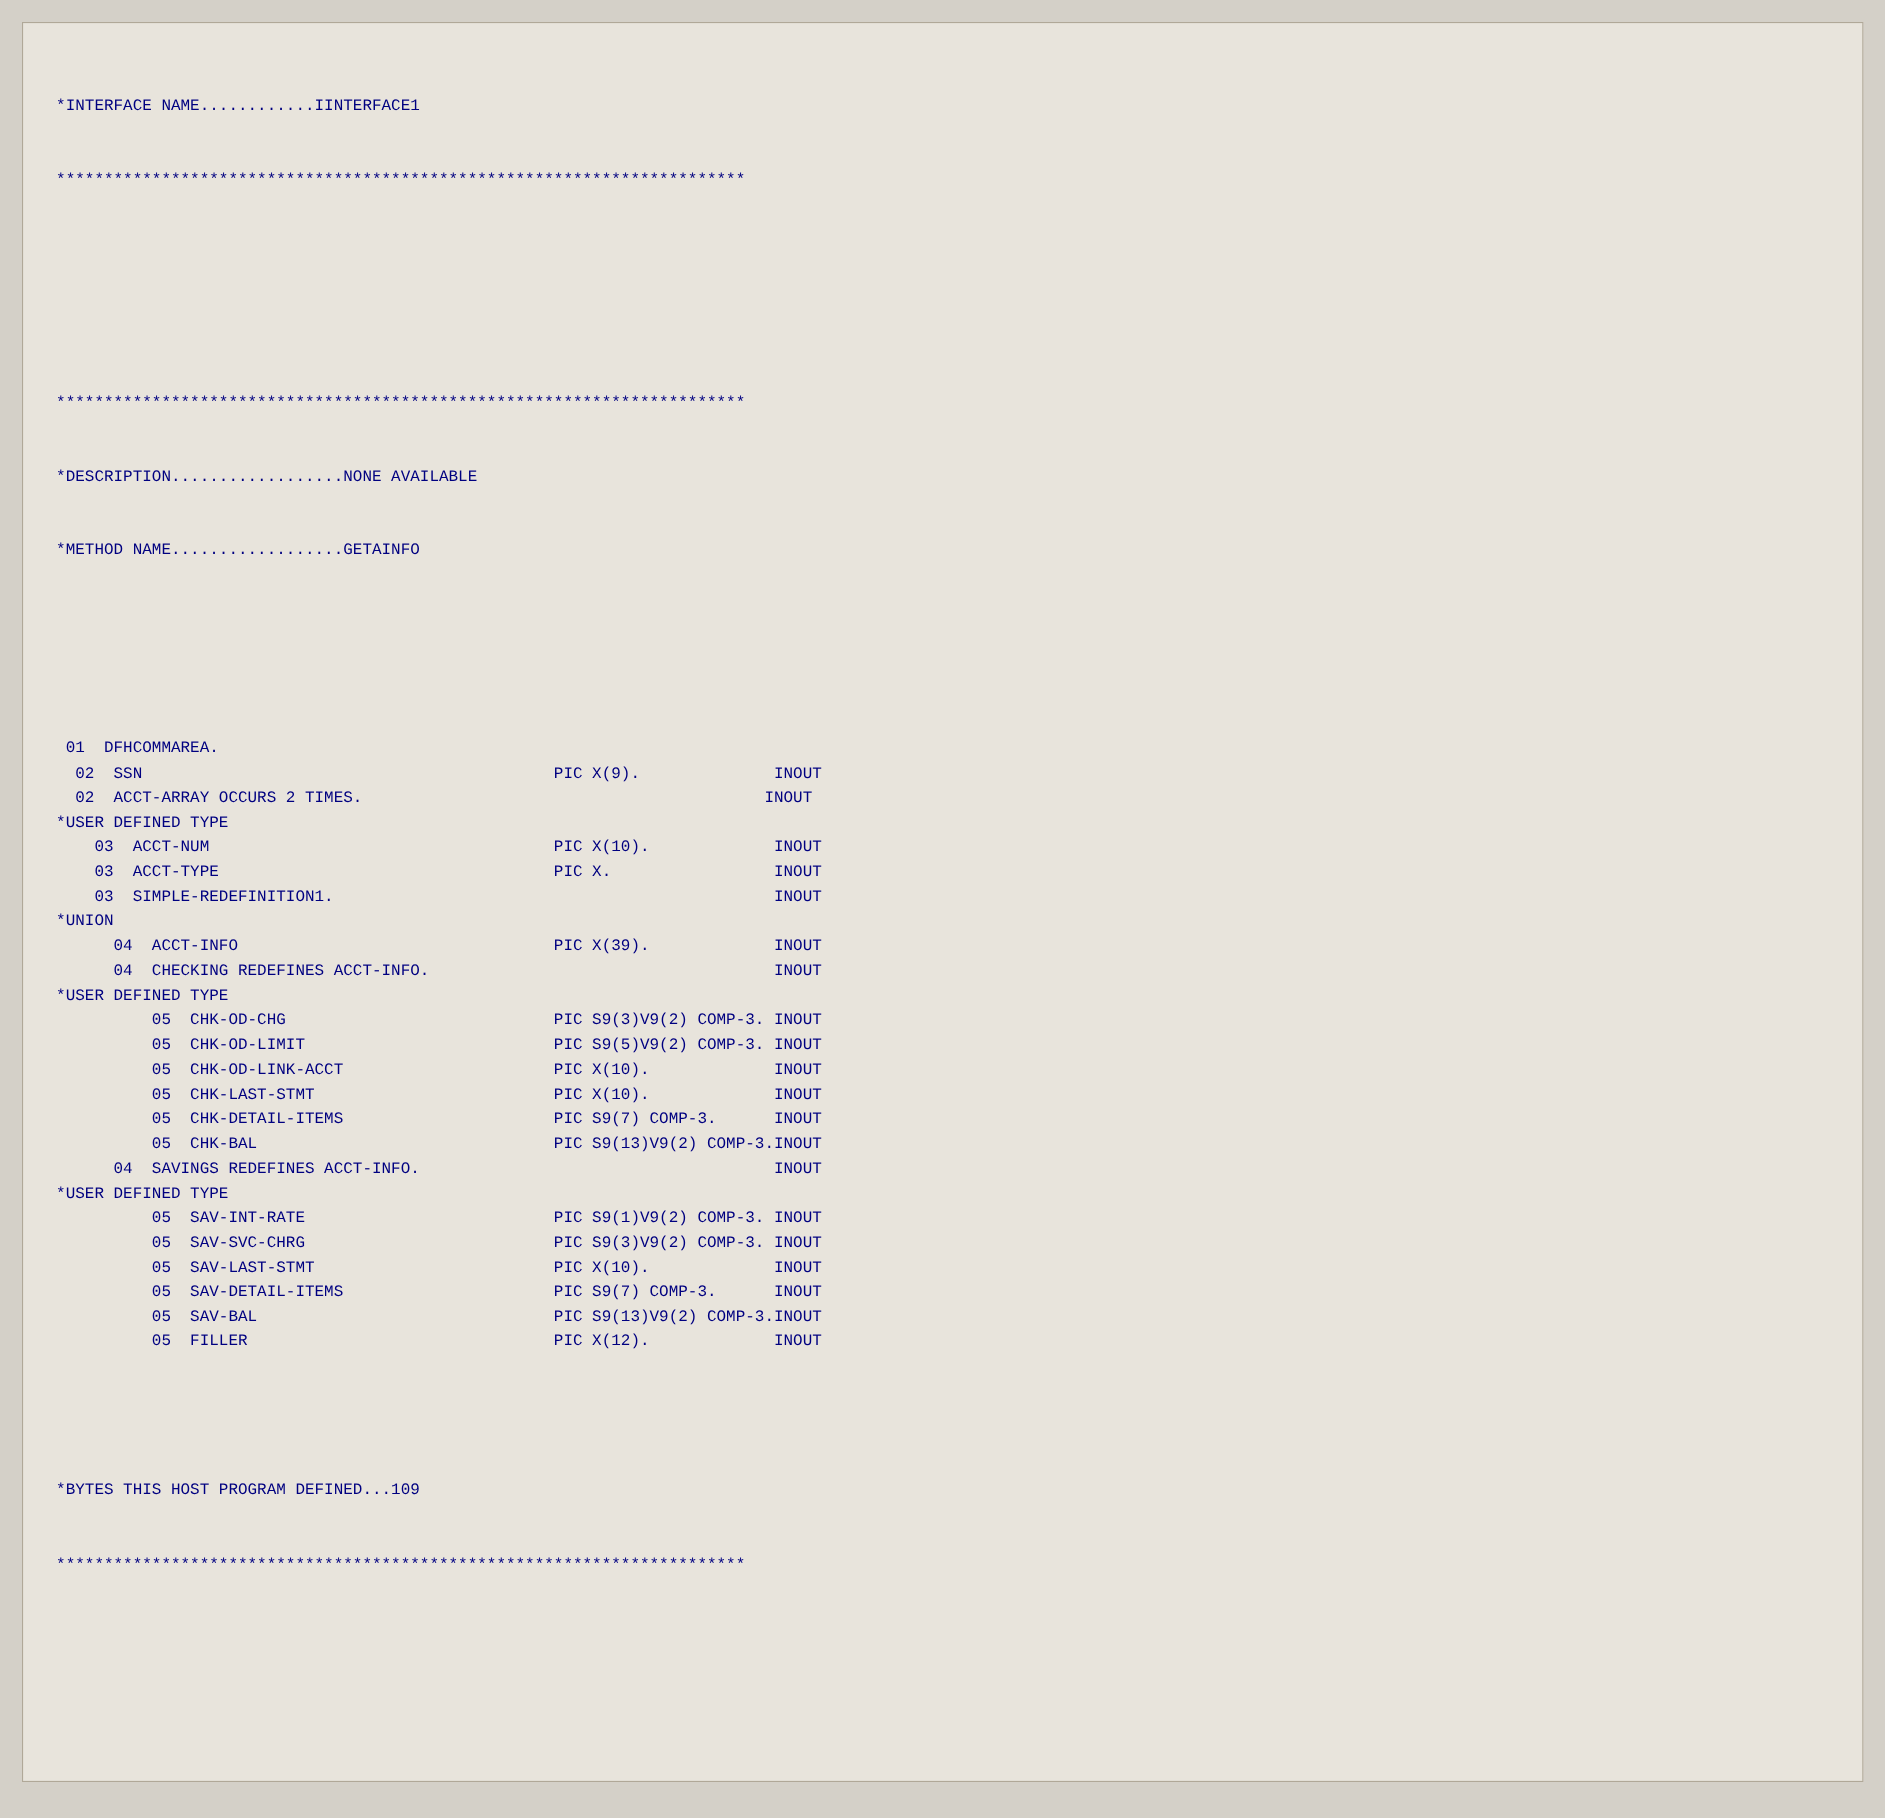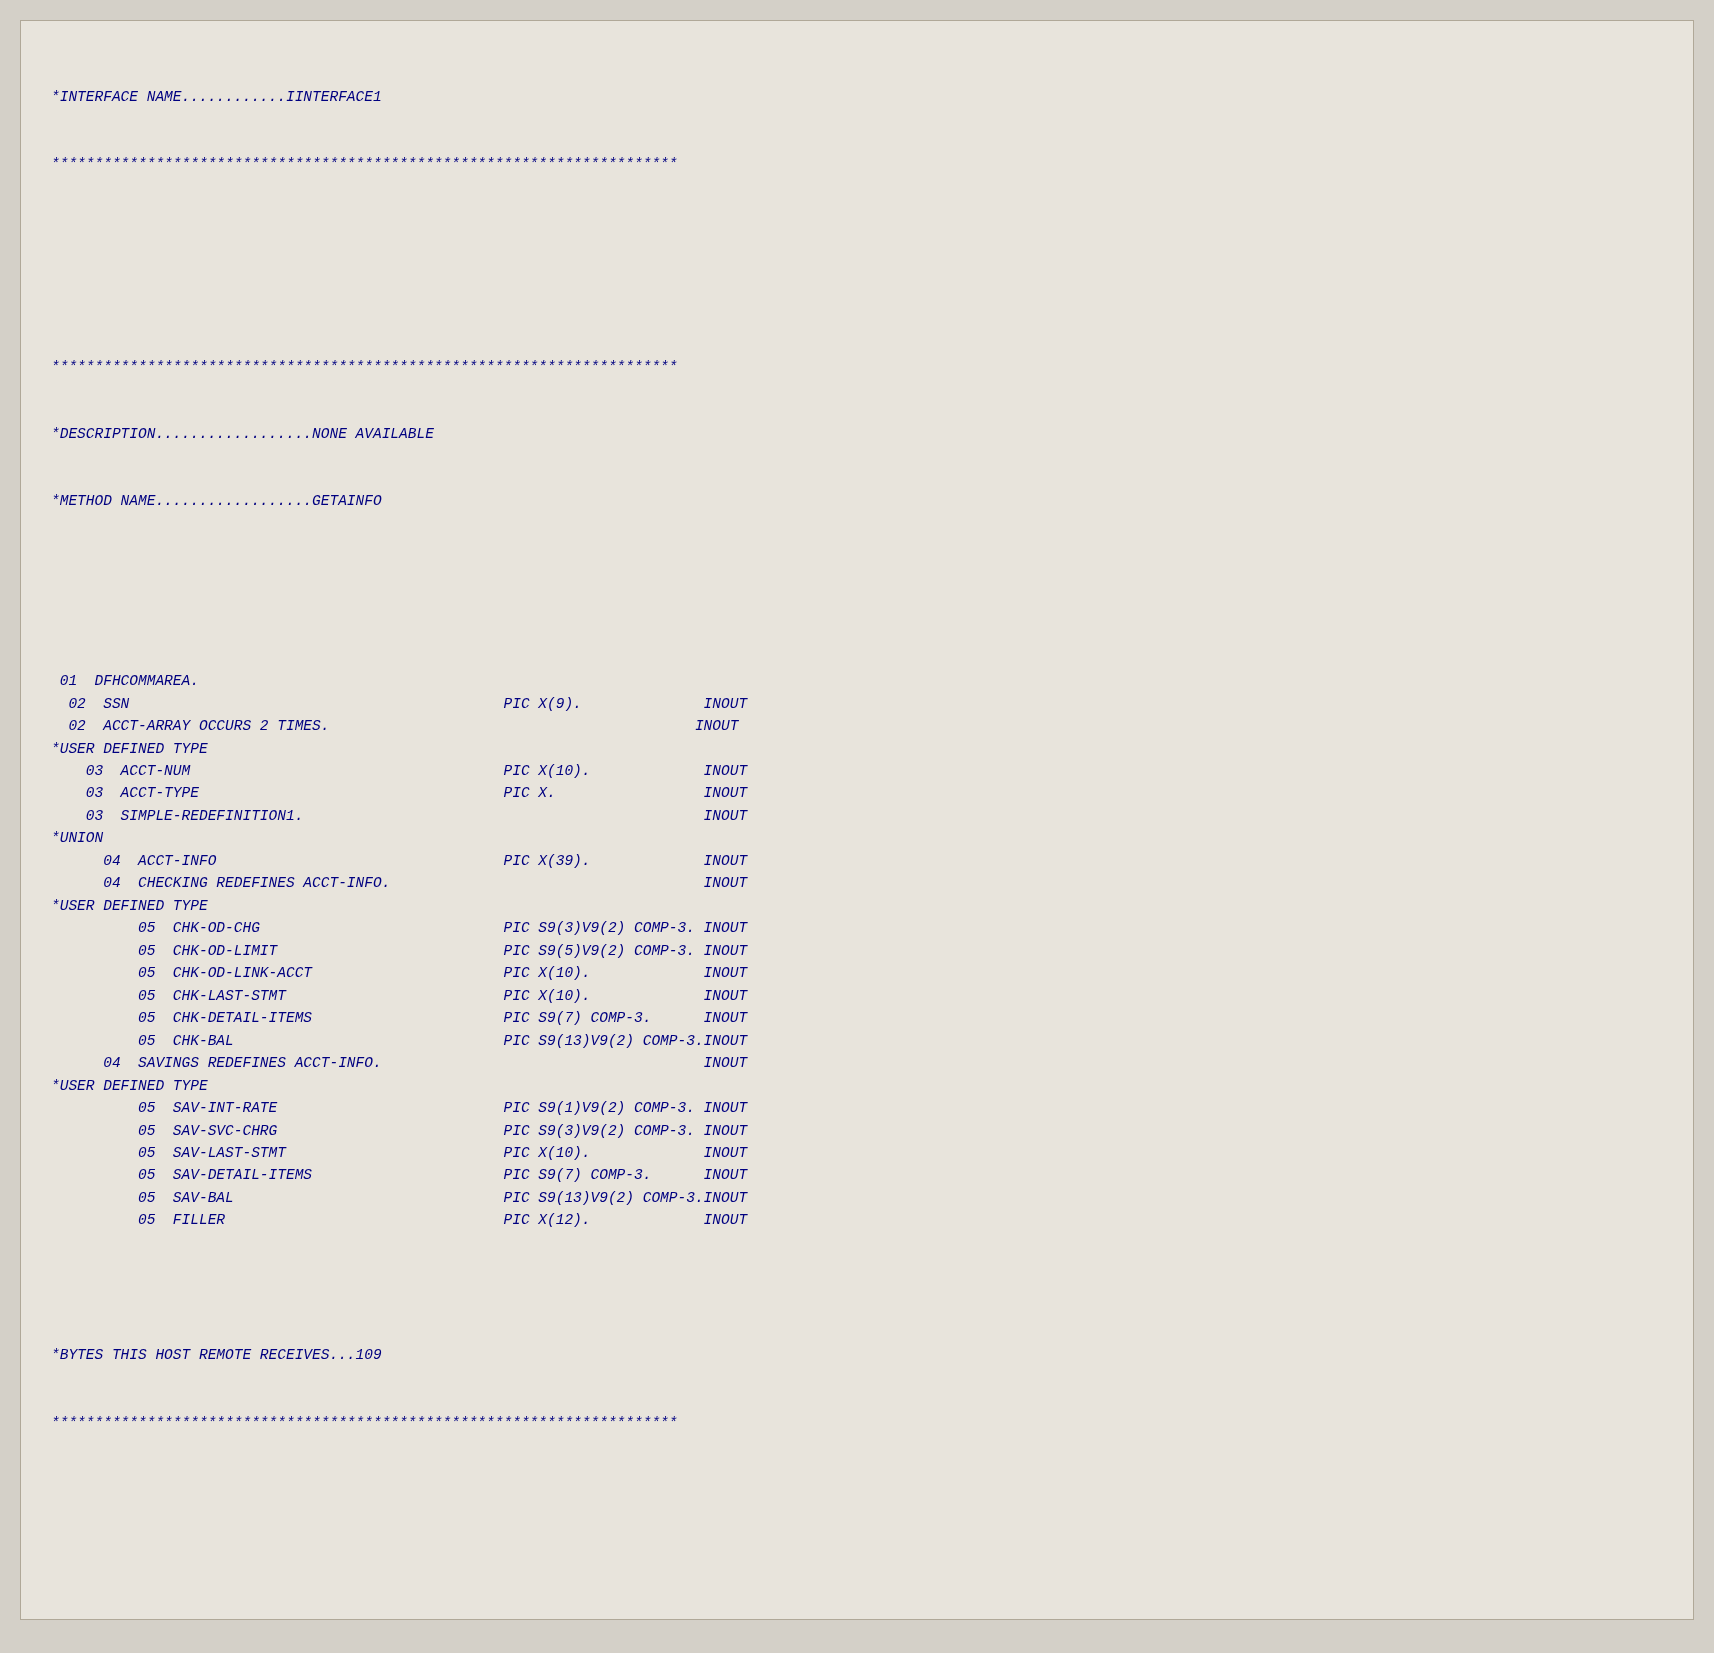--- a/index.html
+++ b/index.html
@@ -28,21 +28,20 @@
       white-space: pre;
       color: #000080;
       font-family: 'Courier New', Courier, monospace;
       font-size: 14.5px;
       line-height: 1.55;
     }
 
     .line {
       display: block;
       white-space: pre;
-      font-style: italic;
     }
   </style>
 </head>
 <body>
 
 <div class="content-area">
   <div class="code-block">
     <span class="line">*INTERFACE NAME............IINTERFACE1</span>
     <span class="line">************************************************************************</span>
     <span class="line"> </span>
@@ -51,16 +50,16 @@
     <span class="line">*DESCRIPTION..................NONE AVAILABLE</span>
     <span class="line">*METHOD NAME..................GETAINFO</span>
     <span class="line"> </span>
   </div>
 
   <div class="code-block" id="data-lines-container">
   <span class="line"> 01  DFHCOMMAREA.</span><span class="line">  02  SSN                                           PIC X(9).              INOUT</span><span class="line">  02  ACCT-ARRAY OCCURS 2 TIMES.                                          INOUT</span><span class="line">*USER DEFINED TYPE</span><span class="line">    03  ACCT-NUM                                    PIC X(10).             INOUT</span><span class="line">    03  ACCT-TYPE                                   PIC X.                 INOUT</span><span class="line">    03  SIMPLE-REDEFINITION1.                                              INOUT</span><span class="line">*UNION</span><span class="line">      04  ACCT-INFO                                 PIC X(39).             INOUT</span><span class="line">      04  CHECKING REDEFINES ACCT-INFO.                                    INOUT</span><span class="line">*USER DEFINED TYPE</span><span class="line">          05  CHK-OD-CHG                            PIC S9(3)V9(2) COMP-3. INOUT</span><span class="line">          05  CHK-OD-LIMIT                          PIC S9(5)V9(2) COMP-3. INOUT</span><span class="line">          05  CHK-OD-LINK-ACCT                      PIC X(10).             INOUT</span><span class="line">          05  CHK-LAST-STMT                         PIC X(10).             INOUT</span><span class="line">          05  CHK-DETAIL-ITEMS                      PIC S9(7) COMP-3.      INOUT</span><span class="line">          05  CHK-BAL                               PIC S9(13)V9(2) COMP-3.INOUT</span><span class="line">      04  SAVINGS REDEFINES ACCT-INFO.                                     INOUT</span><span class="line">*USER DEFINED TYPE</span><span class="line">          05  SAV-INT-RATE                          PIC S9(1)V9(2) COMP-3. INOUT</span><span class="line">          05  SAV-SVC-CHRG                          PIC S9(3)V9(2) COMP-3. INOUT</span><span class="line">          05  SAV-LAST-STMT                         PIC X(10).             INOUT</span><span class="line">          05  SAV-DETAIL-ITEMS                      PIC S9(7) COMP-3.      INOUT</span><span class="line">          05  SAV-BAL                               PIC S9(13)V9(2) COMP-3.INOUT</span><span class="line">          05  FILLER                                PIC X(12).             INOUT</span></div>
 
   <div class="code-block">
     <span class="line"> </span>
-    <span class="line">*BYTES THIS HOST REMOTE RECEIVES...109</span>
+    <span class="line">*BYTES THIS HOST PROGRAM DEFINED...109</span>
     <span class="line">************************************************************************</span>
   </div>
 </div>
 
 </body></html>

